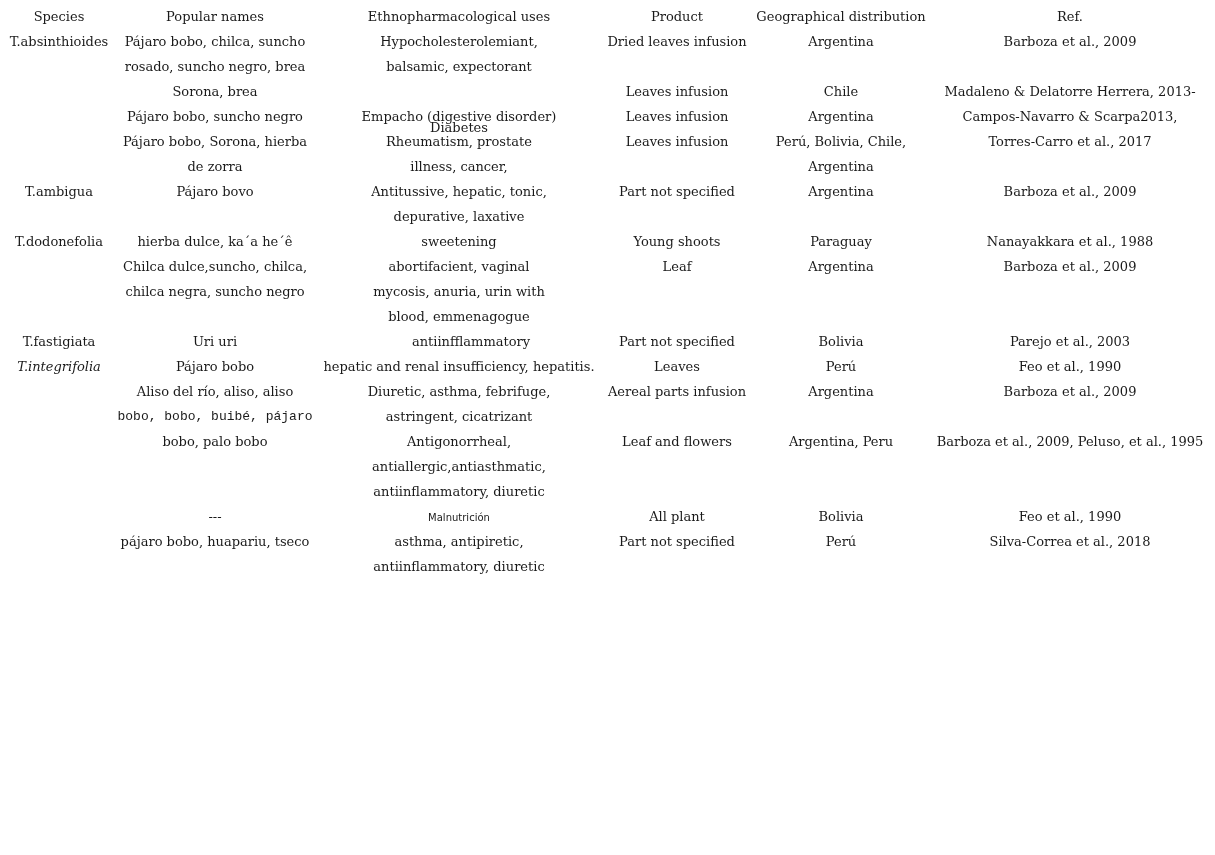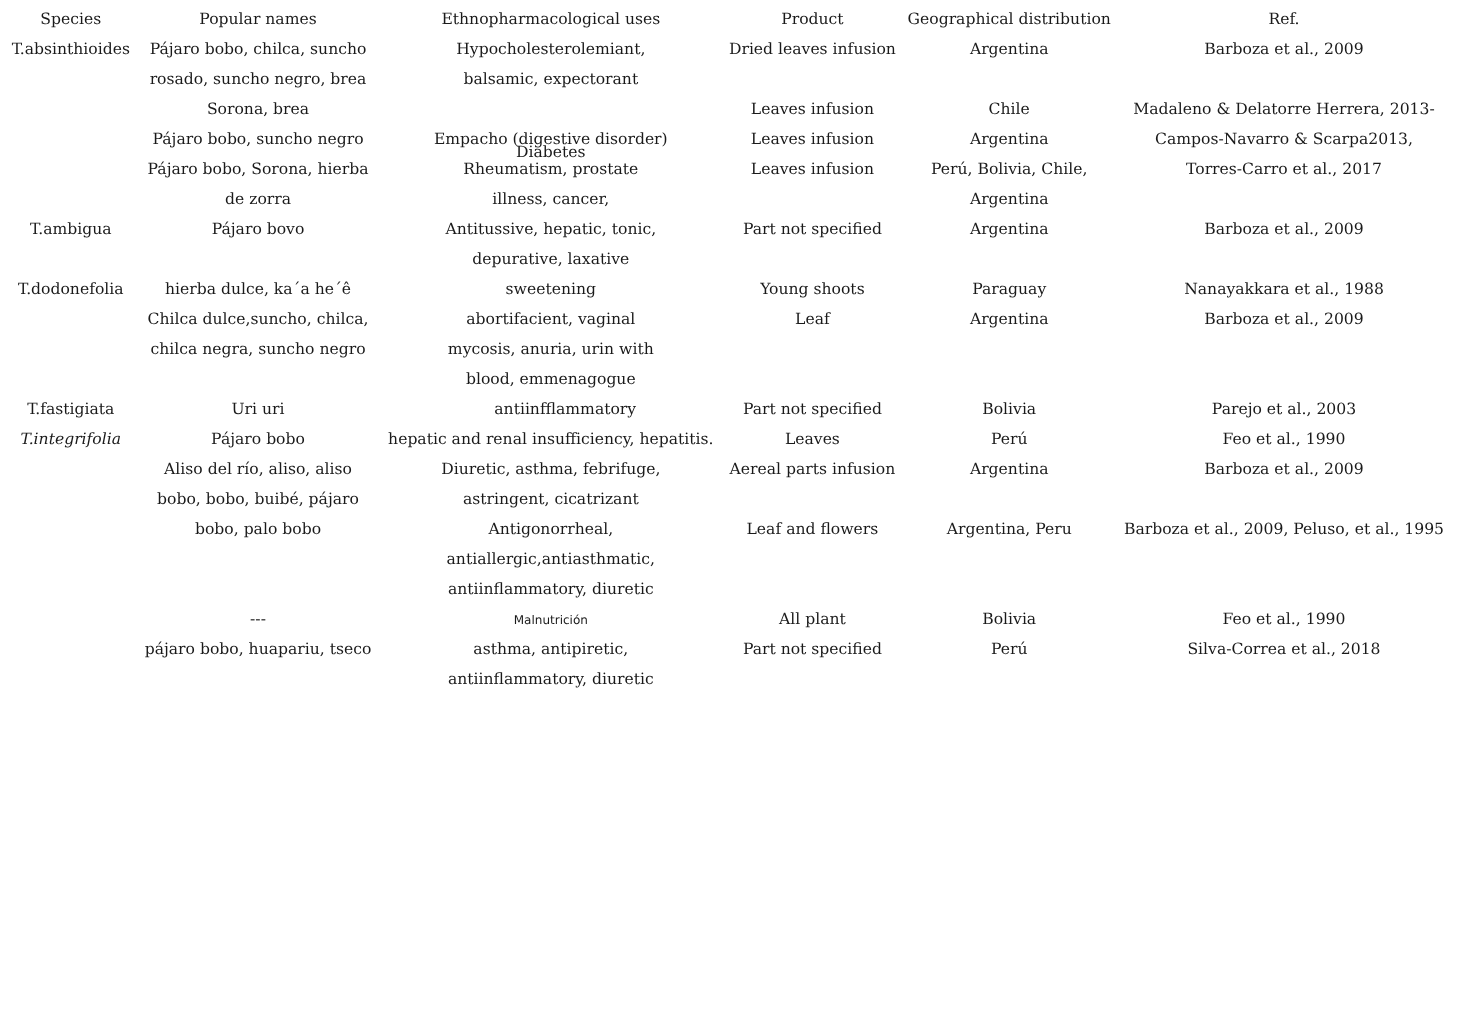--- a/index.html
+++ b/index.html
@@ -85,21 +85,21 @@
     <div class="line" style="left: 215px; top: 359px;">Pájaro bobo</div>
     <div class="line" style="left: 459px; top: 359px;">hepatic and renal insufficiency, hepatitis.</div>
     <div class="line" style="left: 677px; top: 359px;">Leaves</div>
     <div class="line" style="left: 841px; top: 359px;">Perú</div>
     <div class="line" style="left: 1070px; top: 359px;">Feo et al., 1990</div>
     <div class="line" style="left: 215px; top: 384px;">Aliso del río, aliso, aliso</div>
     <div class="line" style="left: 459px; top: 384px;">Diuretic, asthma, febrifuge,</div>
     <div class="line" style="left: 677px; top: 384px;">Aereal parts infusion</div>
     <div class="line" style="left: 841px; top: 384px;">Argentina</div>
     <div class="line" style="left: 1070px; top: 384px;">Barboza et al., 2009</div>
-    <div class="line" style="left: 215px; top: 409px;">bobo, bobo, buibé, pájaro</div>
+    <div class="line" style="left: 215px; top: 409px; font-family: Liberation Mono, monospace;">bobo, bobo, buibé, pájaro</div>
     <div class="line" style="left: 459px; top: 409px;">astringent, cicatrizant</div>
     <div class="line" style="left: 215px; top: 434px;">bobo, palo bobo</div>
     <div class="line" style="left: 459px; top: 434px;">Antigonorrheal,</div>
     <div class="line" style="left: 677px; top: 434px;">Leaf and flowers</div>
     <div class="line" style="left: 841px; top: 434px;">Argentina, Peru</div>
     <div class="line" style="left: 1070px; top: 434px;">Barboza et al., 2009, Peluso, et al., 1995</div>
     <div class="line" style="left: 459px; top: 459px;">antiallergic,antiasthmatic,</div>
     <div class="line" style="left: 459px; top: 484px;">antiinflammatory, diuretic</div>
     <div class="line" style="left: 215px; top: 509px;">---</div>
     <div class="line small" style="left: 459px; top: 510px;">Malnutrición</div>

